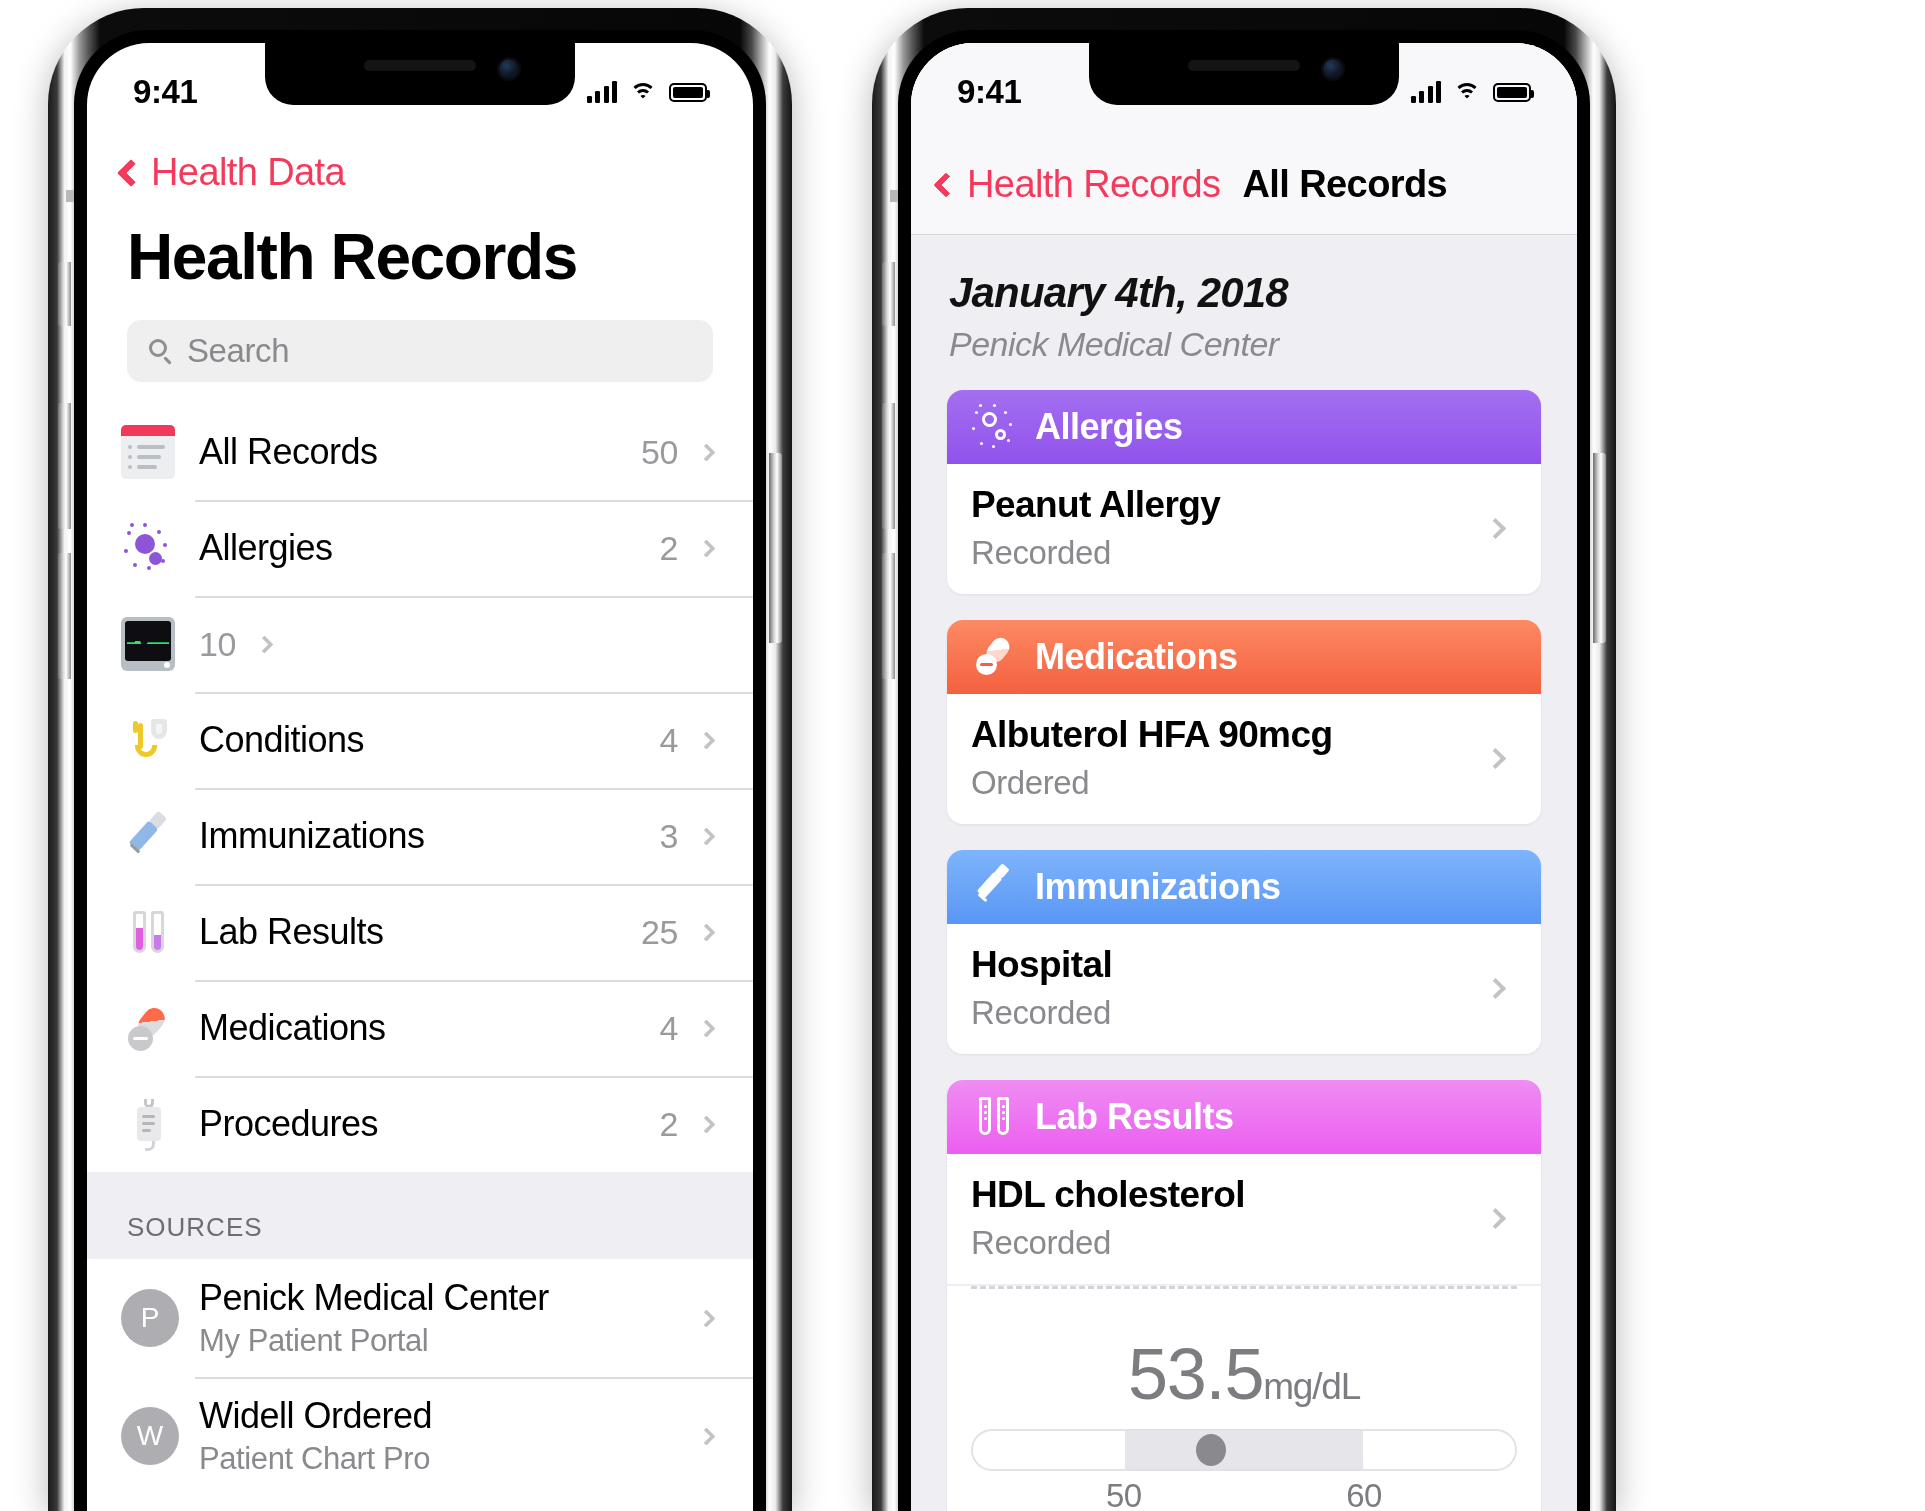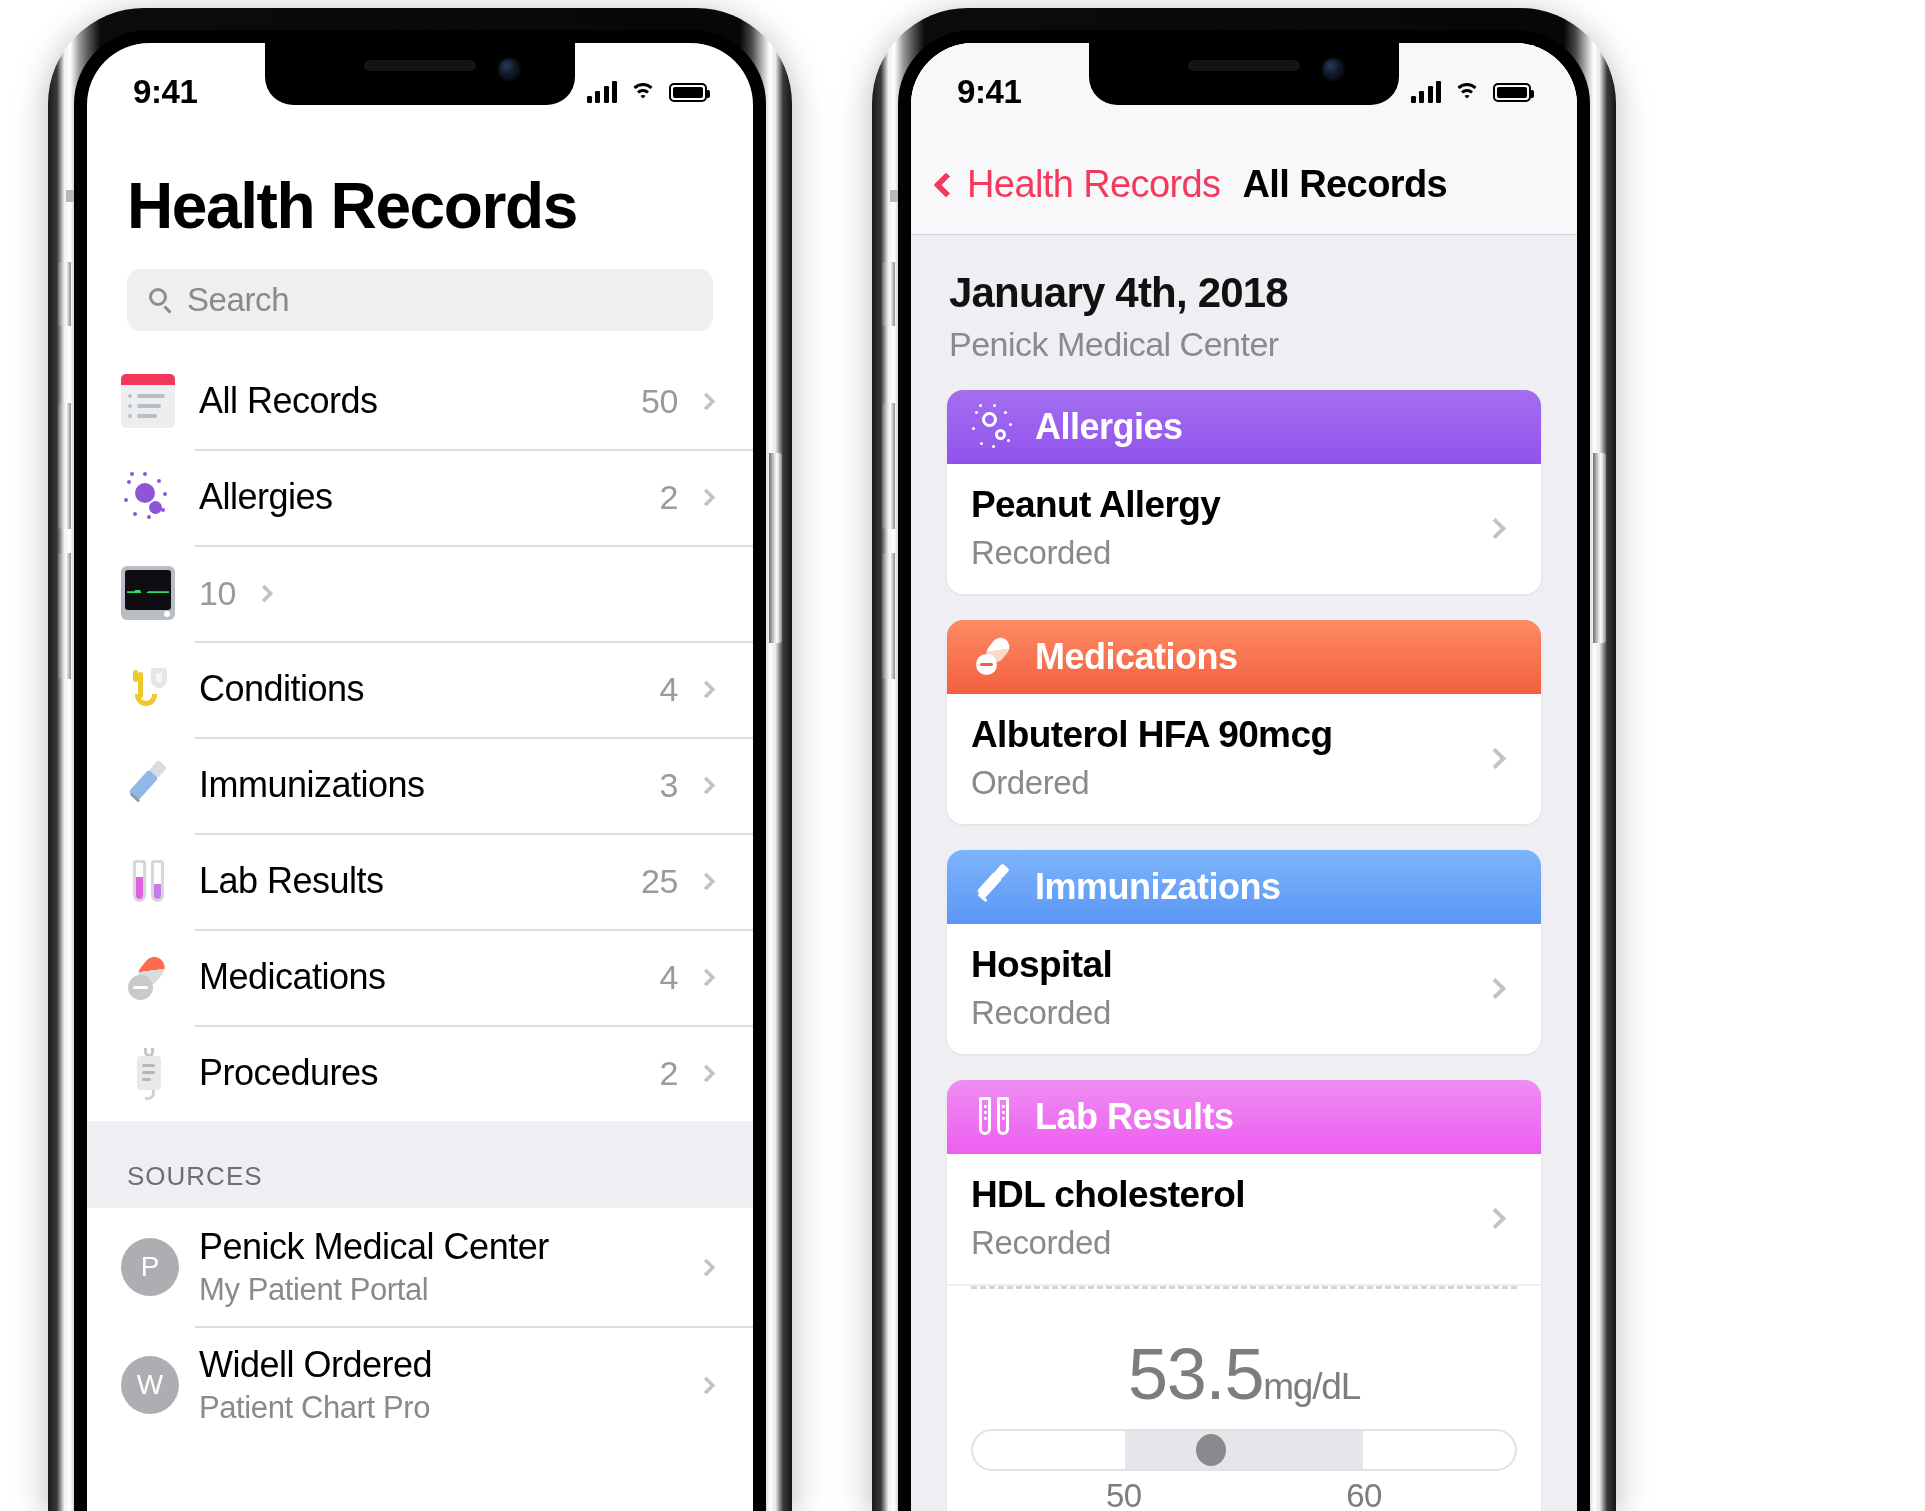--- a/index.html
+++ b/index.html
@@ -176,21 +176,21 @@
   .src-title { font-size:36px; color:#000; letter-spacing:-0.5px; }
   .src-sub { font-size:31px; color:#8a8a8e; letter-spacing:-0.4px; margin-top:4px; }
 
   
   .navbar2 { height: 100px; display:flex; align-items:center; padding-left: 26px; gap: 12px;
              background:#f8f8fa; border-bottom: 1.5px solid #d6d6da; }
   .nav2-label { font-size: 38px; color:#f43a5c; letter-spacing:-0.6px; }
   .nav2-title { font-size: 38px; color:#000; font-weight:700; letter-spacing:-0.6px; margin-left: 10px; }
 
   .r-body { background:#efeff3; padding: 0 0 0 0; height: 100%; }
-  .date-hdr { padding: 34px 0 0 38px; }
+  .date-hdr { padding: 34px 0 0 38px; font-style: italic; }
   .date-main { font-size: 42px; font-weight:700; color:#111; letter-spacing:-0.8px; }
   .date-sub { font-size: 34px; color:#8a8a8e; letter-spacing:-0.5px; margin-top: 8px; }
 
   .card { margin: 26px 36px 0 36px; border-radius: 16px; overflow:hidden; box-shadow: 0 1px 3px rgba(0,0,0,0.07); }
   .card-head { height: 74px; display:flex; align-items:center; gap:16px; padding-left: 24px; }
   .card-head-title { font-size: 36px; font-weight:700; color:#fff; letter-spacing:-0.5px; }
   .card-body { background:#fff; padding: 20px 24px 22px 24px; display:flex; align-items:center; }
   .card-main { flex:1; }
   .rec-title { font-size: 37px; font-weight:700; color:#000; letter-spacing:-0.6px; }
   .rec-sub { font-size: 33px; color:#8a8a8e; letter-spacing:-0.4px; margin-top: 8px; }
@@ -274,20 +274,24 @@
               </div>
             <div class="batt">
                 <em></em>
                 <s></s>
               </div>
           </div>
         </div>
 
         <div style="padding-top:100px"></div>
 
+        <div class="nav-back">
+          <div class="chev-back"></div>
+          <div class="nav-back-label">Health Data</div>
+        </div>
 
         <div class="big-title">Health Records</div>
 
         <div class="searchbar">
           <span class="mag">
               <i></i>
               <s></s>
             </span>
           <span class="search-ph">Search</span>
         </div>

